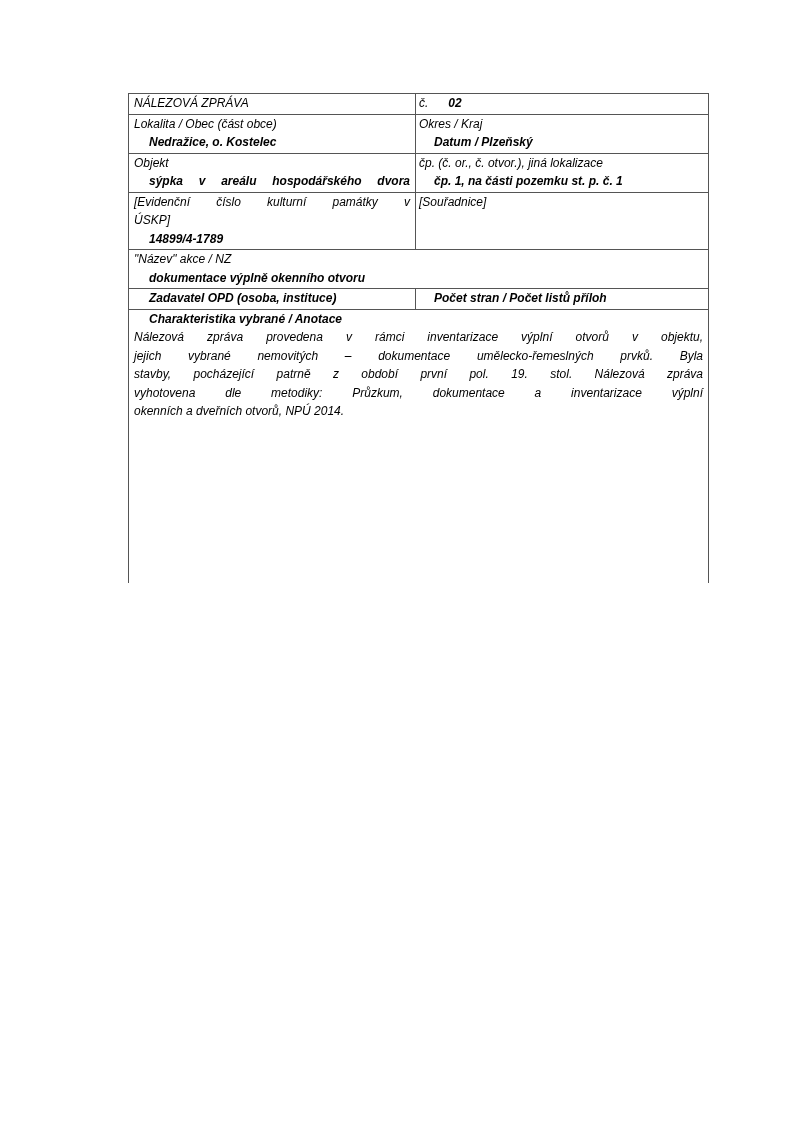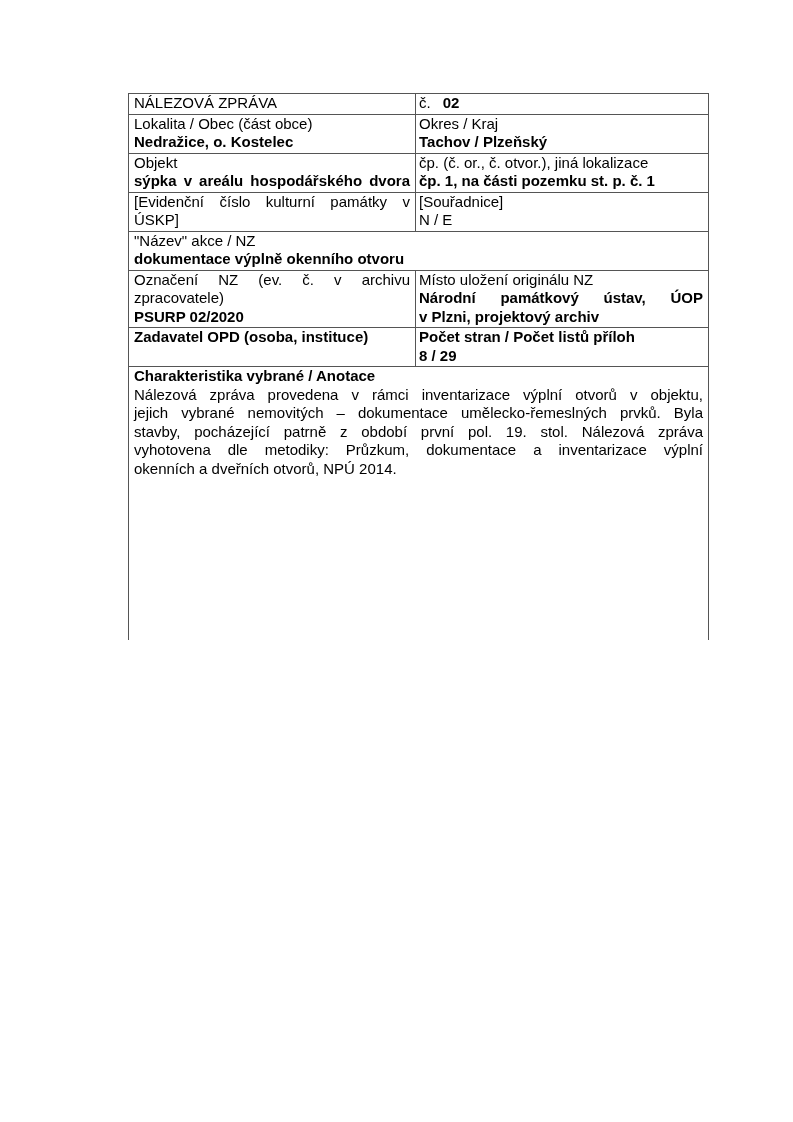--- a/index.html
+++ b/index.html
@@ -4,44 +4,45 @@
 <style>
   :root { --border: #555; --ink: #000; --paper: #fff; }
   * { margin: 0; padding: 0; box-sizing: border-box; }
   body { background: #fff; }
   .page {
     position: relative;
     width: 793px;
     height: 1122px;
     background: var(--paper);
     font-family: "Liberation Sans", "DejaVu Sans", sans-serif;
-    font-size: 15px;
+    font-size: 12px;
     line-height: 18.5px;
     color: var(--ink);
     overflow: hidden;
+    font-style: italic;
   }
   .report-table {
     position: absolute;
     left: 128px;
     top: 93px;
     width: 581px;
     border: 1px solid var(--border);
     border-bottom: none;
     background: var(--paper);
   }
   .row { display: flex; border-bottom: 1px solid var(--border); }
   .row.no-border { border-bottom: none; }
   .cell { padding: 0 5px 1px 5px; text-align: justify; }
   .cell.c-left  { width: 287px; border-right: 1px solid var(--border); flex: none; }
   .cell.c-right { flex: 1; padding-left: 3px; }
   .cell.full { width: 100%; }
   .label { font-weight: normal; }
-  .value { font-weight: bold; }
+  .value { font-weight: bold; margin-left: 15px; }
   .jfill { text-align-last: justify; }
-  .inline-pair .value { margin-left: 12px; }
+  .inline-pair .value { margin-left: 20px; }
   .annotation-cell { height: 273px; overflow: hidden; }
 </style>
 </head>
 <body>
 
 <div class="page">
   <div class="report-table">
 
     <div class="row">
       <div class="cell c-left">
@@ -52,75 +53,62 @@
       </div>
     </div>
 
     <div class="row">
       <div class="cell c-left">
         <div class="label">Lokalita / Obec (část obce)</div>
         <div class="value">Nedražice, o. Kostelec</div>
       </div>
       <div class="cell c-right">
         <div class="label">Okres / Kraj</div>
-        <div class="value">Tachov / Plzeňský</div>
+        <div class="value">Datum / Plzeňský</div>
       </div>
     </div>
 
     <div class="row">
       <div class="cell c-left">
         <div class="label">Objekt</div>
         <div class="value jfill">sýpka v areálu hospodářského dvora</div>
       </div>
       <div class="cell c-right">
         <div class="label">čp. (č. or., č. otvor.), jiná lokalizace</div>
         <div class="value">čp. 1, na části pozemku st. p. č. 1</div>
       </div>
     </div>
 
     <div class="row">
       <div class="cell c-left">
         <div class="label jfill">[Evidenční číslo kulturní památky v</div>
         <div class="label">ÚSKP]</div>
+        <div class="value">14899/4-1789</div>
       </div>
       <div class="cell c-right">
         <div class="label">[Souřadnice]</div>
-        <div class="label">N / E</div>
       </div>
     </div>
 
 
     <div class="row">
       <div class="cell full">
         <div class="label">"Název" akce / NZ</div>
         <div class="value">dokumentace výplně okenního otvoru</div>
       </div>
     </div>
 
 
-    <div class="row">
-      <div class="cell c-left">
-        <div class="label jfill">Označení NZ (ev. č. v archivu</div>
-        <div class="label">zpracovatele)</div>
-        <div class="value">PSURP 02/2020</div>
-      </div>
-      <div class="cell c-right">
-        <div class="label">Místo uložení originálu NZ</div>
-        <div class="value jfill">Národní památkový ústav, ÚOP</div>
-        <div class="value">v Plzni, projektový archiv</div>
-      </div>
-    </div>
 
     <div class="row">
       <div class="cell c-left">
         <div class="value">Zadavatel OPD (osoba, instituce)</div>
       </div>
       <div class="cell c-right">
         <div class="value">Počet stran / Počet listů příloh</div>
-        <div class="value">8 / 29</div>
       </div>
     </div>
 
     <div class="row no-border">
       <div class="cell full annotation-cell">
         <div class="value">Charakteristika vybrané / Anotace</div>
         <div class="label jfill">Nálezová zpráva provedena v rámci inventarizace výplní otvorů v objektu,</div>
         <div class="label jfill">jejich vybrané nemovitých – dokumentace umělecko-řemeslných prvků. Byla</div>
         <div class="label jfill">stavby, pocházející patrně z období první pol. 19. stol. Nálezová zpráva</div>
         <div class="label jfill">vyhotovena dle metodiky: Průzkum, dokumentace a inventarizace výplní</div>

